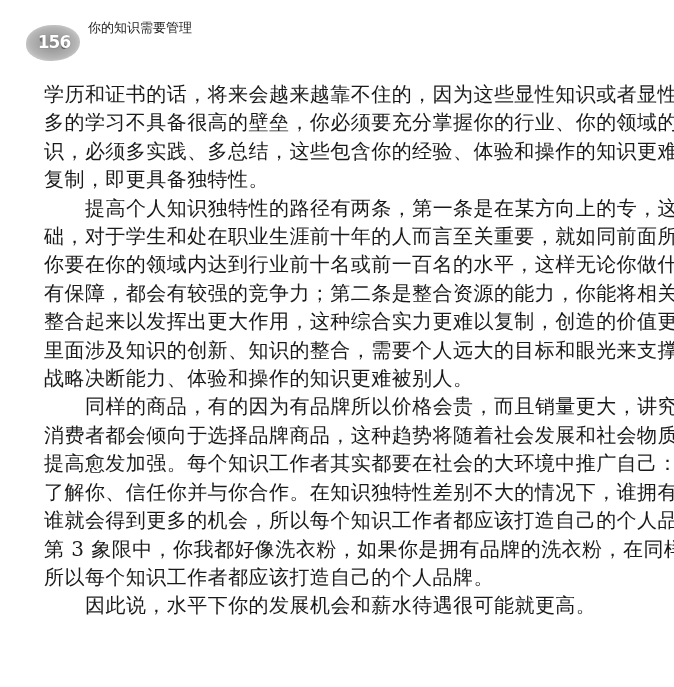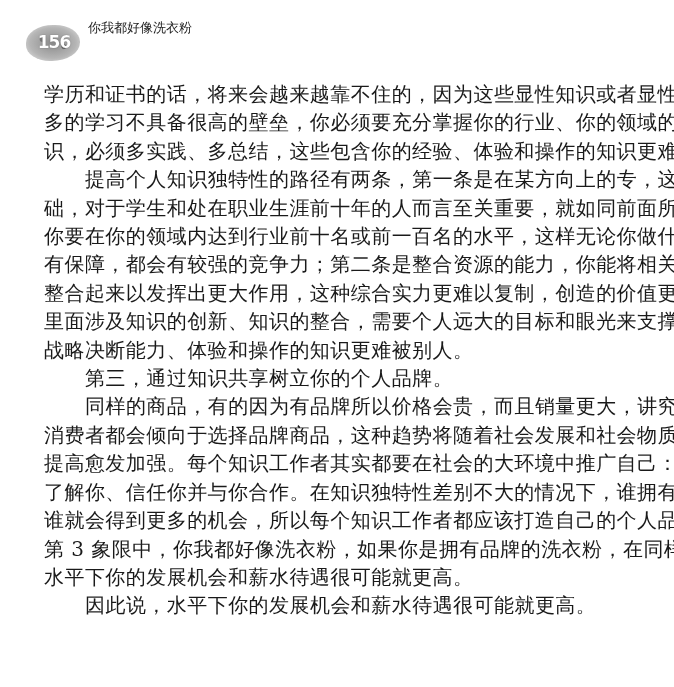--- a/index.html
+++ b/index.html
@@ -17,46 +17,44 @@
   .line { display:block; white-space:nowrap; }
 </style>
 </head>
 <body>
 
 <div class="header">
   <div class="badge">
     <div class="blob"></div>
     <span class="num">156</span>
   </div>
-  <span class="title">你我都好像洗衣粉</span>
+  <span class="title">你的知识需要管理</span>
 </div>
 
 <div class="content">
   <p class="para">
     <span class="line">学历和证书的话，将来会越来越靠不住的，因为这些显性知识或者显性知识较</span>
     <span class="line">多的学习不具备很高的壁垒，你必须要充分掌握你的行业、你的领域的隐性知</span>
     <span class="line">识，必须多实践、多总结，这些包含你的经验、体验和操作的知识更难被别人</span>
+    <span class="line">复制，即更具备独特性。</span>
   </p>
   <p class="para">
     <span class="line" style="padding-left:41px">提高个人知识独特性的路径有两条，第一条是在某方向上的专，这是基</span>
     <span class="line">础，对于学生和处在职业生涯前十年的人而言至关重要，就如同前面所说的，</span>
     <span class="line">你要在你的领域内达到行业前十名或前一百名的水平，这样无论你做什么都会</span>
     <span class="line">有保障，都会有较强的竞争力；第二条是整合资源的能力，你能将相关的资源</span>
     <span class="line">整合起来以发挥出更大作用，这种综合实力更难以复制，创造的价值更大。这</span>
     <span class="line">里面涉及知识的创新、知识的整合，需要个人远大的目标和眼光来支撑，需要</span>
     <span class="line">战略决断能力、体验和操作的知识更难被别人。</span>
   </p>
   <p class="para">
-    <span class="line" style="padding-left:41px">第三，通过知识共享树立你的个人品牌。</span>
-  </p>
-  <p class="para">
     <span class="line" style="padding-left:41px">同样的商品，有的因为有品牌所以价格会贵，而且销量更大，讲究品质的</span>
     <span class="line">消费者都会倾向于选择品牌商品，这种趋势将随着社会发展和社会物质文明的</span>
     <span class="line">提高愈发加强。每个知识工作者其实都要在社会的大环境中推广自己：让别人</span>
     <span class="line">了解你、信任你并与你合作。在知识独特性差别不大的情况下，谁拥有品牌，</span>
     <span class="line">谁就会得到更多的机会，所以每个知识工作者都应该打造自己的个人品牌。在</span>
     <span class="line">第 3 象限中，你我都好像洗衣粉，如果你是拥有品牌的洗衣粉，在同样的知识</span>
-    <span class="line">水平下你的发展机会和薪水待遇很可能就更高。</span>
+    <span class="line">所以每个知识工作者都应该打造自己的个人品牌。</span>
   </p>
   <p class="para">
     <span class="line" style="padding-left:41px">因此说，水平下你的发展机会和薪水待遇很可能就更高。</span>
   </p>
 </div>
 
 </body></html>

